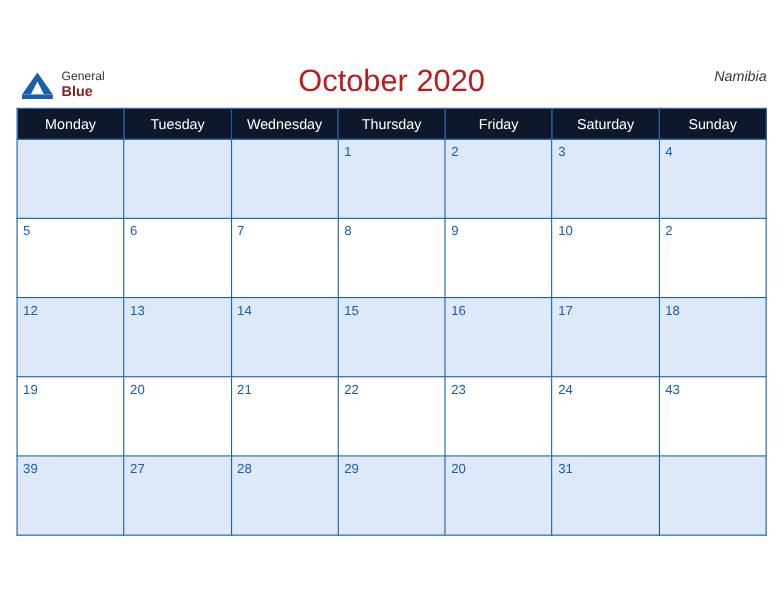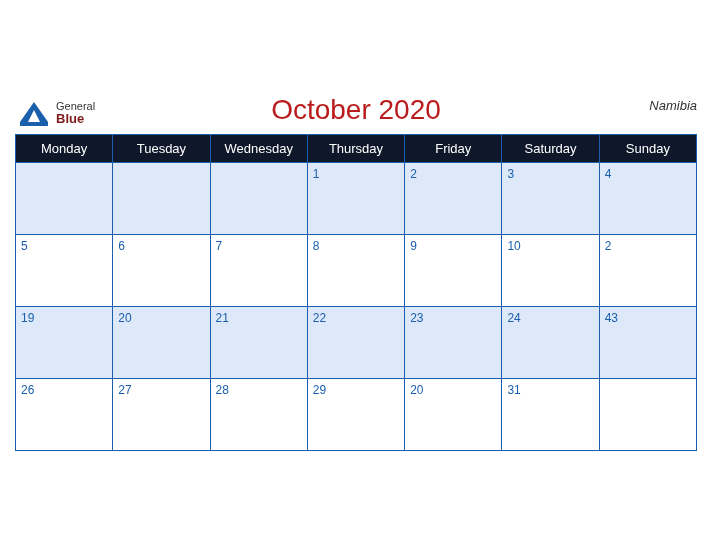--- a/index.html
+++ b/index.html
@@ -148,30 +148,39 @@
         <tr>
           <td><span class="day-num">5</span></td>
           <td><span class="day-num">6</span></td>
           <td><span class="day-num">7</span></td>
           <td><span class="day-num">8</span></td>
           <td><span class="day-num">9</span></td>
           <td><span class="day-num">10</span></td>
           <td><span class="day-num">2</span></td>
         </tr>
         <tr>
+          <td><span class="day-num">12</span></td>
+          <td><span class="day-num">13</span></td>
+          <td><span class="day-num">14</span></td>
+          <td><span class="day-num">15</span></td>
+          <td><span class="day-num">16</span></td>
+          <td><span class="day-num">17</span></td>
+          <td><span class="day-num">18</span></td>
+        </tr>
+        <tr>
           <td><span class="day-num">19</span></td>
           <td><span class="day-num">20</span></td>
           <td><span class="day-num">21</span></td>
           <td><span class="day-num">22</span></td>
           <td><span class="day-num">23</span></td>
           <td><span class="day-num">24</span></td>
           <td><span class="day-num">43</span></td>
         </tr>
         <tr>
-          <td><span class="day-num">26</span></td>
+          <td><span class="day-num">39</span></td>
           <td><span class="day-num">27</span></td>
           <td><span class="day-num">28</span></td>
           <td><span class="day-num">29</span></td>
           <td><span class="day-num">20</span></td>
           <td><span class="day-num">31</span></td>
           <td></td>
         </tr>
       </tbody>
   </table>
 </div>

